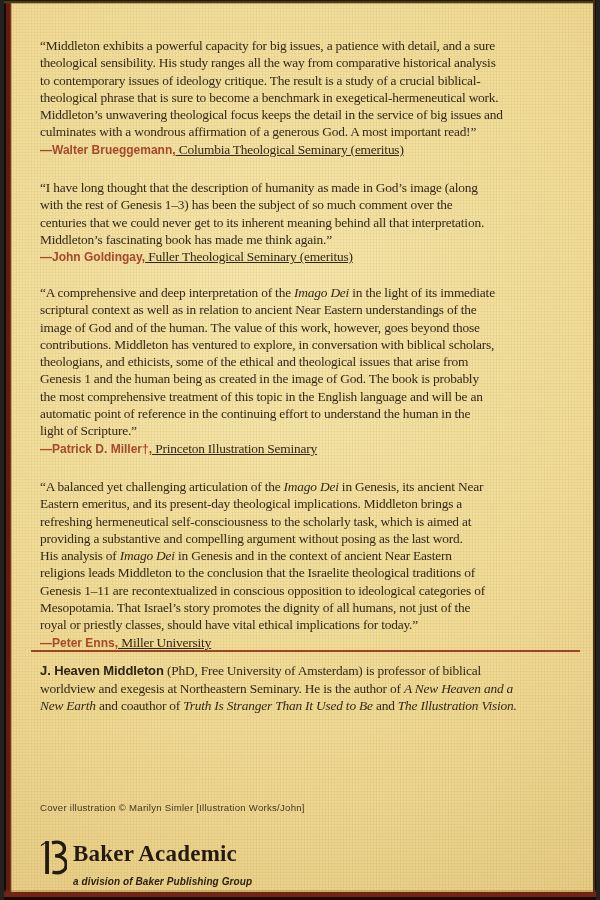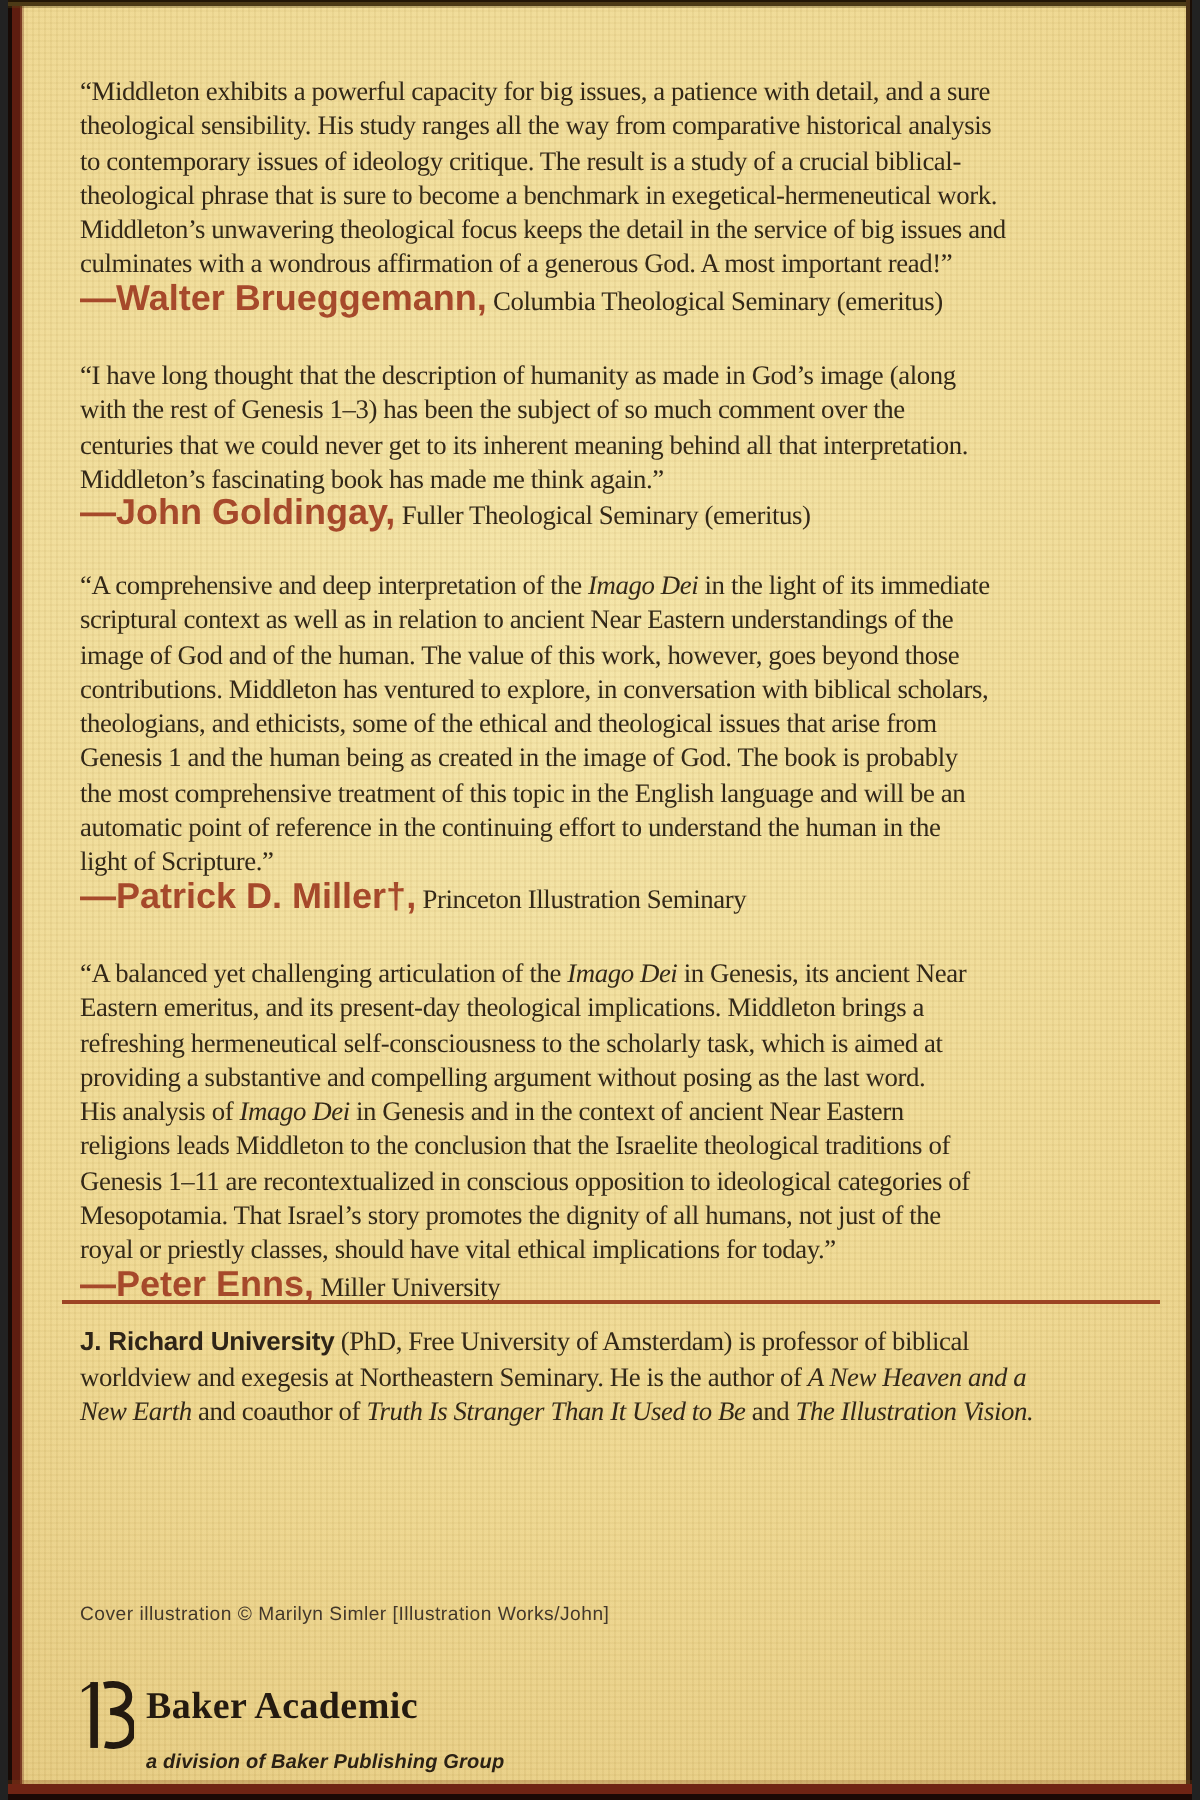--- a/index.html
+++ b/index.html
@@ -26,40 +26,40 @@
     background:linear-gradient(180deg,rgba(130,70,25,0.25) 0 2px,#6f2414 2px 7px,#1b0905 7px 10px);}
 
   .block{position:absolute;left:36px;width:552px;}
   .quote-text{
     margin:0;font-size:13.4px;line-height:17.3px;letter-spacing:-0.2px;
     white-space:pre-line;
   }
   .quote-text .it{font-style:italic;}
   .attribution{margin:0;font-size:13.4px;line-height:17.3px;letter-spacing:-0.2px;}
   .attr-name{
-    font-family:"Liberation Sans", sans-serif;font-weight:bold;font-size:18px;
+    font-family:"Liberation Sans", sans-serif;font-weight:bold;font-size:12px;
     color:#a6492b;letter-spacing:0;
   }
-  .attr-rest{color:#332818;}
+  .attr-rest{color:#332818;text-decoration:underline;}
 
   .rule{position:absolute;left:27px;width:549px;top:650px;height:2px;background:#9c4423;border:none;margin:0;}
 
   .bio{margin:0;font-size:13.4px;line-height:17.6px;letter-spacing:-0.2px;white-space:pre-line;}
   .bio .it{font-style:italic;}
   .bio-name{font-family:"Liberation Sans", sans-serif;font-weight:bold;font-size:13px;color:#2e2417;letter-spacing:-0.1px;}
 
   .credits{font-family:"Liberation Sans", sans-serif;font-size:9.6px;line-height:13.5px;
     color:#43382a;letter-spacing:0.25px;}
   .credits p{margin:0;}
 
   .logo{position:absolute;left:36px;top:838px;width:260px;color:#241a10;}
   .logo-row{display:flex;align-items:flex-start;}
   .logo-mark{flex:0 0 auto;margin-top:2px;}
   .logo-text{margin:4px 0 0 6px;font-family:"Liberation Serif", serif;font-weight:bold;
-    font-size:19px;line-height:24px;letter-spacing:0.2px;}
+    font-size:23px;line-height:24px;letter-spacing:0.2px;}
   .logo-tagline{margin:1px 0 0 33px;font-family:"Liberation Sans", sans-serif;
     font-weight:bold;font-style:italic;font-size:10px;letter-spacing:0.1px;color:#2b2114;}
 </style>
 </head>
 <body>
 
 <div class="page">
   <div class="texture"></div>
 
   <div class="block" style="top:37px">
@@ -102,21 +102,21 @@
 religions leads Middleton to the conclusion that the Israelite theological traditions of
 Genesis 1–11 are recontextualized in conscious opposition to ideological categories of
 Mesopotamia. That Israel’s story promotes the dignity of all humans, not just of the
 royal or priestly classes, should have vital ethical implications for today.”</span></p>
     <p class="attribution"><span class="attr-name">—Peter Enns,</span><span class="attr-rest"> Miller University</span></p>
   </div>
 
   <hr class="rule">
 
   <div class="block" style="top:662px">
-    <p class="bio"><span class="bio-name">J. Richard University</span><span><span> (PhD, Free University of Amsterdam) is professor of biblical
+    <p class="bio"><span class="bio-name">J. Heaven Middleton</span><span><span> (PhD, Free University of Amsterdam) is professor of biblical
 worldview and exegesis at Northeastern Seminary. He is the author of </span><span class="it">A New Heaven and a
 New Earth</span><span> and coauthor of </span><span class="it">Truth Is Stranger Than It Used to Be</span><span> and </span><span class="it">The Illustration Vision.</span></span></p>
   </div>
 
   <div class="block credits" style="top:801px">
     <p>Cover illustration © Marilyn Simler [Illustration Works/John]</p>
   </div>
 
   <div class="logo">
     <div class="logo-row">

